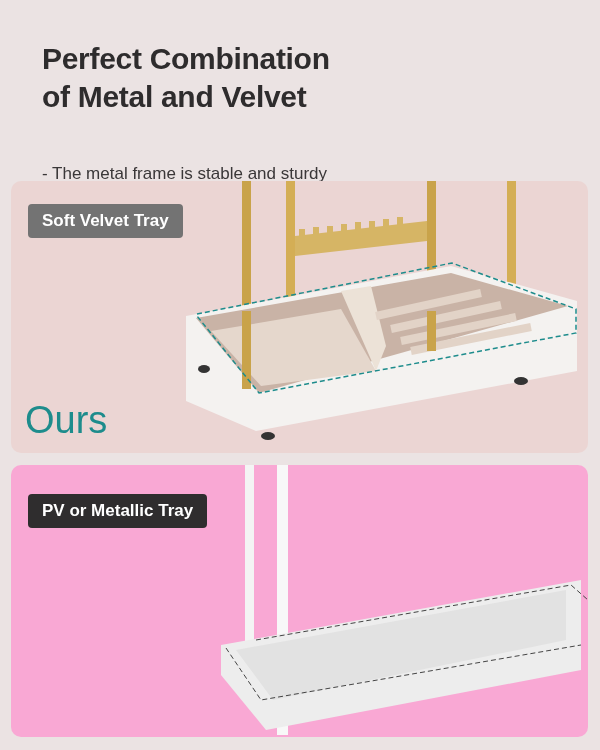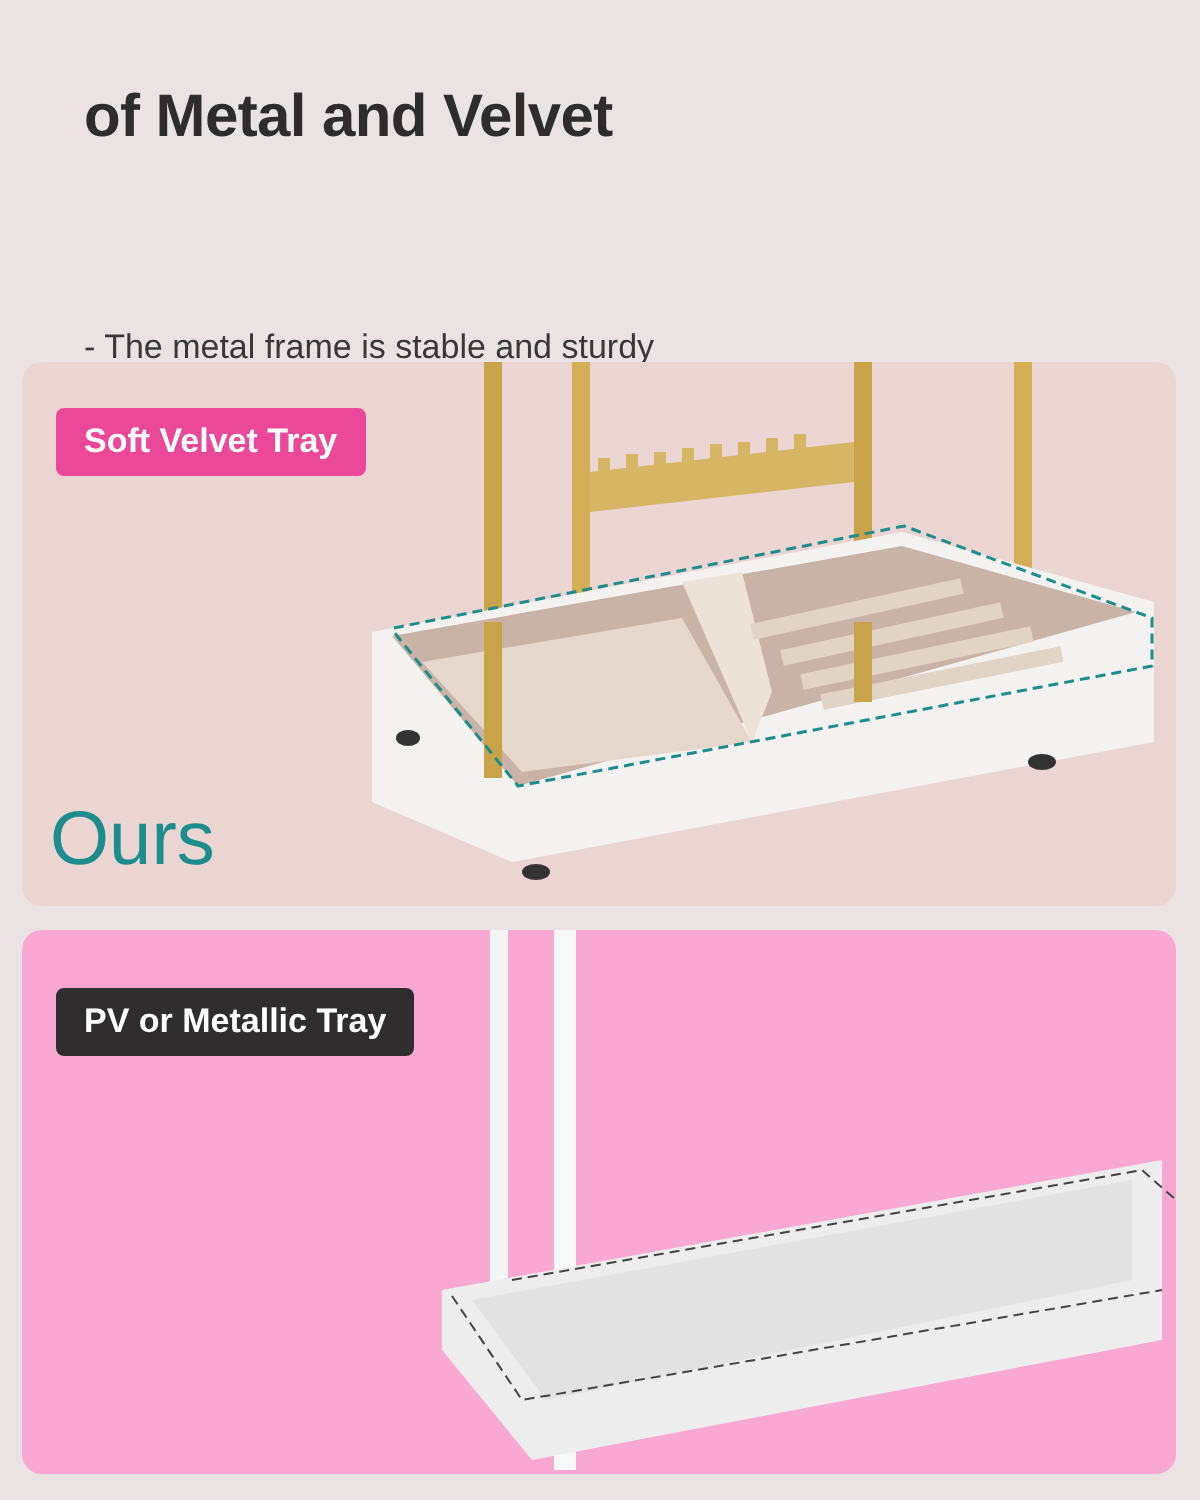--- a/index.html
+++ b/index.html
@@ -5,31 +5,32 @@
   html,body{margin:0;padding:0;}
   body{width:600px;height:750px;background:#ebe3e3;font-family:"Liberation Sans","DejaVu Sans",sans-serif;overflow:hidden;position:relative;}
   .title{position:absolute;left:42px;top:40px;font-size:30px;font-weight:700;color:#2e2c2d;line-height:38px;letter-spacing:-0.3px;}
   .title div{white-space:nowrap;}
   .bullets{position:absolute;left:42px;top:118px;font-size:17px;color:#3a3738;line-height:23px;margin-top:44px;}
   .bullets div{white-space:nowrap;}
   .panel{position:absolute;left:11px;width:577px;border-radius:10px;overflow:hidden;}
   .panel.ours{top:181px;height:272px;background:#ebd5d3;}
   .panel.others{top:465px;height:272px;background:#f9a8d4;}
   .badge{position:absolute;left:17px;top:23px;padding:0 14px;height:34px;line-height:34px;border-radius:4px;color:#fff;font-weight:700;font-size:17px;white-space:nowrap;}
-  .badge.teal{background:#ec4899;}
+  .badge.teal{background:#737373;}
   .badge.dark{background:#2f2d2e;top:29px;}
   .label{position:absolute;left:14px;font-size:38px;white-space:nowrap;}
   .label.teal{color:#1d8c8c;top:218px;}
   .label.dark{color:#333;top:218px;}
   svg{position:absolute;left:0;top:0;}
 </style>
 </head>
 <body>
 
 <div class="title">
+  <div>Perfect Combination</div>
   <div>of Metal and Velvet</div>
 </div>
 <div class="bullets">
   <div>- The metal frame is stable and sturdy</div>
 </div>
 
 <div class="panel ours">
   <svg width="577" height="272">
 
     <rect x="231" y="0" width="9" height="130" fill="#c9a34a"></rect>

